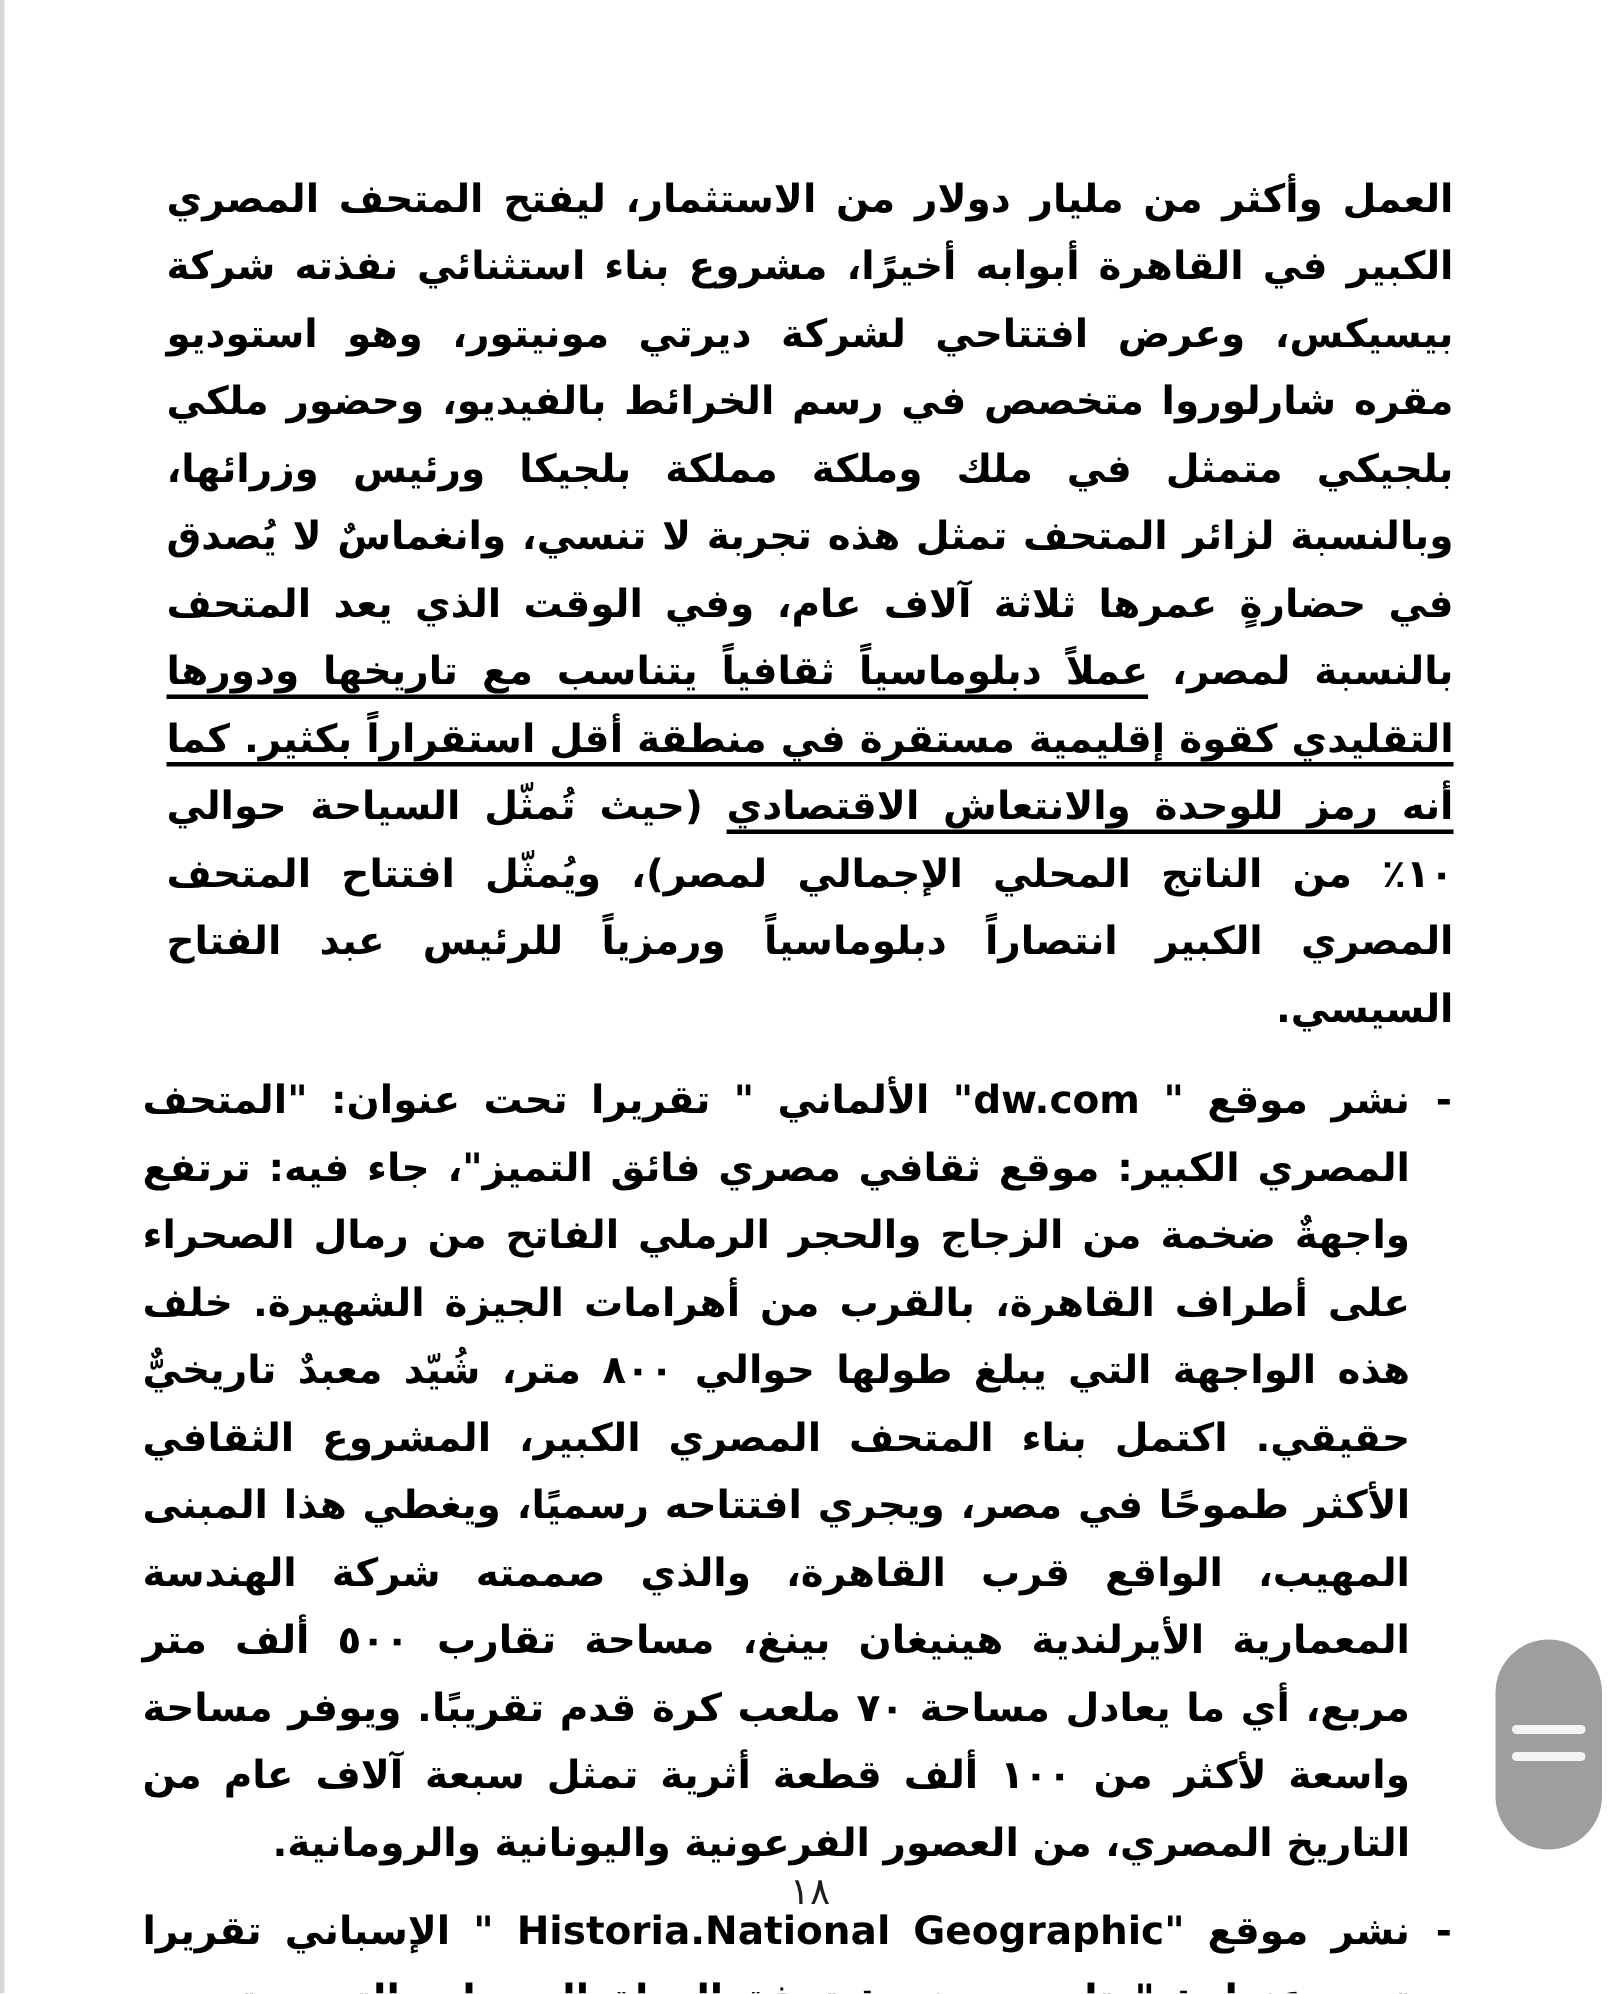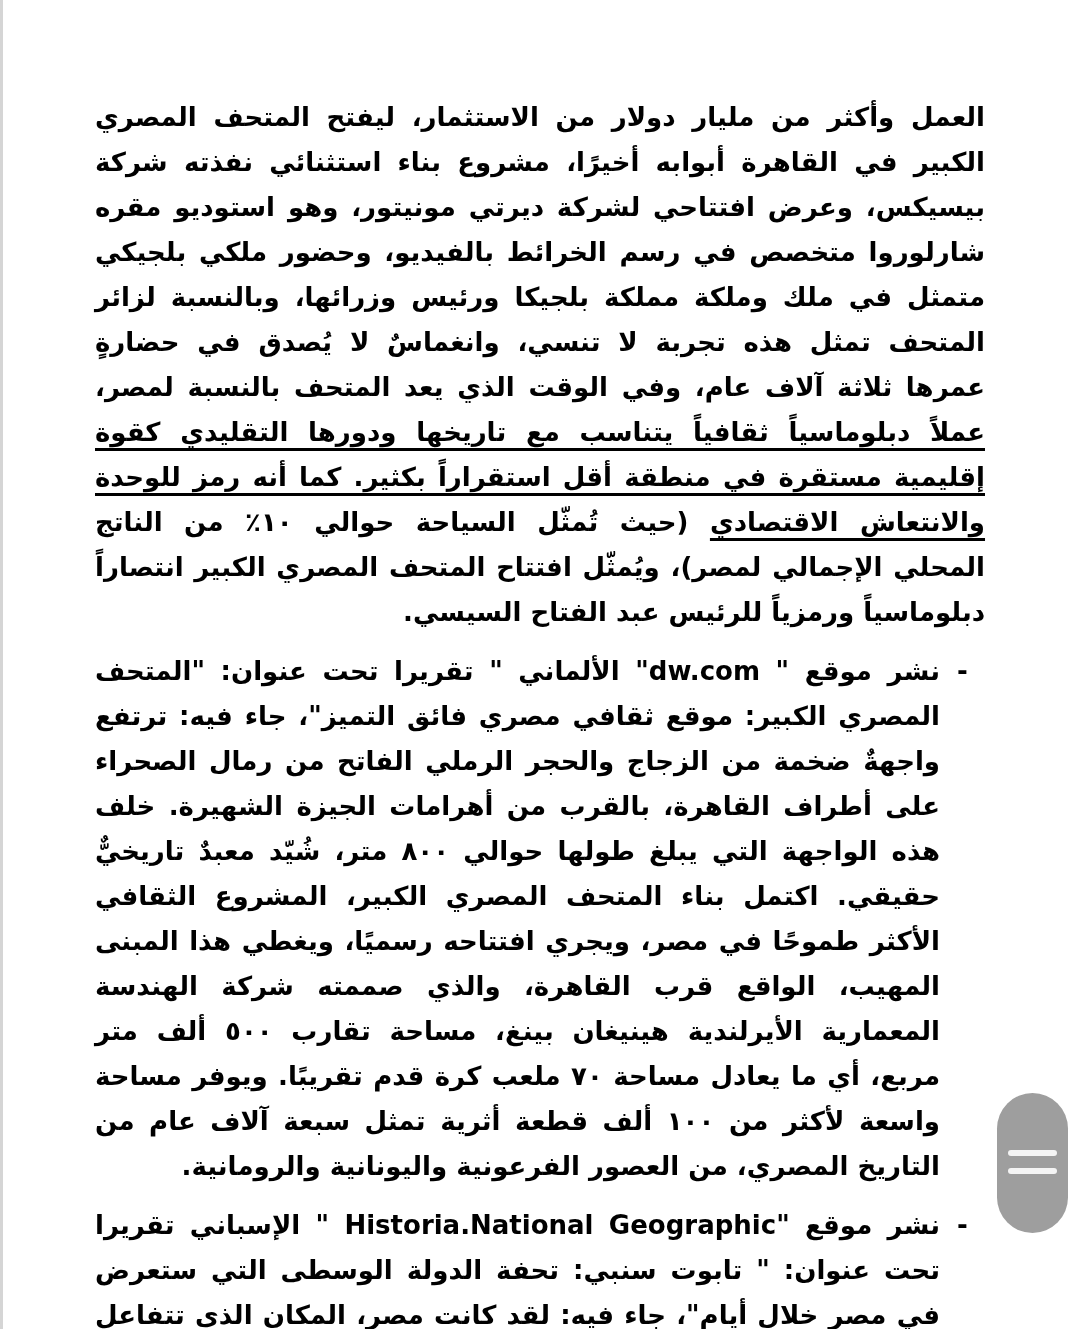--- a/index.html
+++ b/index.html
@@ -9,21 +9,21 @@
   }
   .edge-line {
     position:absolute; left:0; top:0; width:3px; height:100%;
     background:#d5d5d5;
   }
   .content {
     position:absolute; top:95px; right:95px; width:890px;
     direction:rtl; unicode-bidi:plaintext-override; color:#000000;
     font-weight:700; font-size:26px; line-height:45px;
   }
-  .para { margin:0; text-align:justify; }
+  .para { margin:16px; text-align:justify; }
   .u-seg {
     text-decoration:underline;
     text-decoration-thickness:3px;
     text-underline-offset:7px;
   }
   .bullet { display:flex; margin-top:14px; }
   .bullet-marker { flex:0 0 45px; text-align:center; font-weight:700; }
   .bullet-text { flex:1 1 auto; margin:0; text-align:justify; }
   .justify-last { text-align-last:justify; }
   .page-number {
@@ -58,19 +58,20 @@
       <p class="bullet-text">نشر موقع " dw.com" الألماني " تقريرا تحت عنوان: "المتحف المصري الكبير: موقع ثقافي مصري فائق التميز"، جاء فيه: ترتفع واجهةٌ ضخمة من الزجاج والحجر الرملي الفاتح من رمال الصحراء على أطراف القاهرة، بالقرب من أهرامات الجيزة الشهيرة. خلف هذه الواجهة التي يبلغ طولها حوالي ٨٠٠ متر، شُيّد معبدٌ تاريخيٌّ حقيقي. اكتمل بناء المتحف المصري الكبير، المشروع الثقافي الأكثر طموحًا في مصر، ويجري افتتاحه رسميًا، ويغطي هذا المبنى المهيب، الواقع قرب القاهرة، والذي صممته شركة الهندسة المعمارية الأيرلندية هينيغان بينغ، مساحة تقارب ٥٠٠ ألف متر مربع، أي ما يعادل مساحة ٧٠ ملعب كرة قدم تقريبًا. ويوفر مساحة واسعة لأكثر من ١٠٠ ألف قطعة أثرية تمثل سبعة آلاف عام من التاريخ المصري، من العصور الفرعونية واليونانية والرومانية.</p>
     </div>
 
     <div class="bullet">
       <span class="bullet-marker">-</span>
       <p class="bullet-text justify-last">نشر موقع "Historia.National Geographic " الإسباني تقريرا تحت عنوان: " تابوت سنبي: تحفة الدولة الوسطى التي ستعرض في مصر خلال أيام"، جاء فيه: لقد كانت مصر، المكان الذي تتفاعل فيه الأسطورة والتاريخ بشكل فريد، لعدة قرون الوجهة النهائية لأولئك الذين يبحثون عن رحلة عبر الزمن.، واليوم، ومع افتتاح المتحف</p>
     </div>
 
   </div>
 
+  <div class="page-number">١٨</div>
 
   <div class="scroll-handle">
     <div class="handle-bar b1"></div>
     <div class="handle-bar b2"></div>
   </div>
 
 </div>
 
 </body></html>

